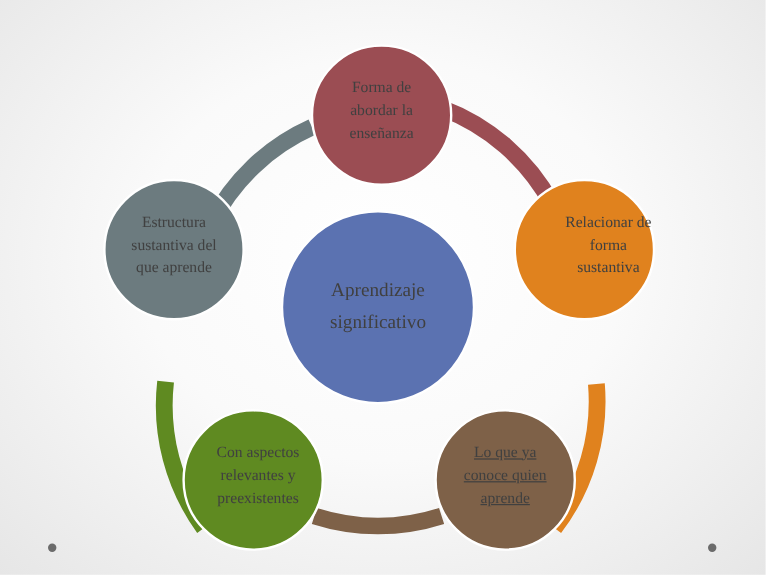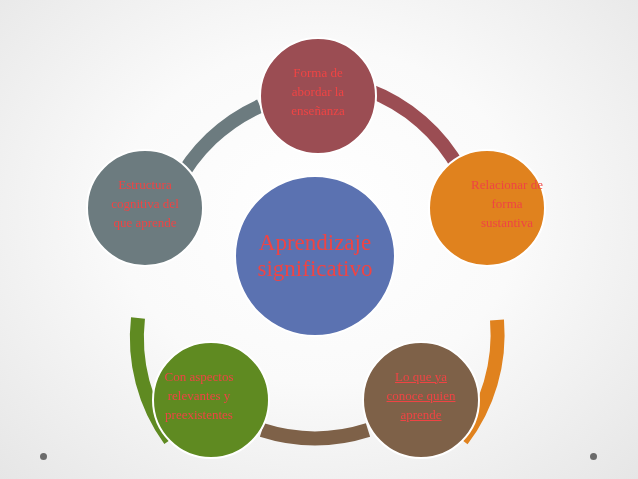--- a/index.html
+++ b/index.html
@@ -6,26 +6,26 @@
   body {
     width: 638px; height: 479px; overflow: hidden;
     background: radial-gradient(ellipse at 50% 45%, #ffffff 0%, #fafafa 45%, #e6e6e6 100%);
     position: relative;
     font-family: "DejaVu Serif", "Liberation Serif", serif;
   }
   svg.diagram { position: absolute; left: 0; top: 0; }
   .node-label {
     position: absolute;
     display: flex; align-items: center; justify-content: center;
-    text-align: center; color: #ef4444;
+    text-align: center; color: #404040;
     font-family: "Liberation Serif", "DejaVu Serif", serif;
     font-size: 13px; line-height: 19px;
     white-space: pre-line;
   }
-  .center-label { font-size: 23px; line-height: 26px; }
+  .center-label { font-size: 16px; line-height: 26px; }
   .dot { position: absolute; width: 7px; height: 7px; border-radius: 50%; background: #6b6b6b; }
 </style>
 </head>
 <body>
 
 <svg class="diagram" width="638" height="479" viewBox="0 0 638 479">
 
   <path d="M 368 90 A 174 174 0 0 1 460 170" fill="none" stroke="#9b4d53" stroke-width="14"></path>
   <path d="M 497 320 A 174 174 0 0 1 462 440" fill="none" stroke="#e0821e" stroke-width="14"></path>
   <path d="M 368 430 A 174 174 0 0 1 262 430" fill="none" stroke="#7e6148" stroke-width="14"></path>
@@ -46,21 +46,21 @@
 
 <div class="node-label" style="left:263px; top:46px; width:110px; height:90px;">Forma de
 abordar la
 enseñanza</div>
 <div class="node-label" style="left:452px; top:158px; width:110px; height:90px;">Relacionar de
 forma
 sustantiva</div>
 <div class="node-label" style="left:366px; top:350px; width:110px; height:90px;text-decoration:underline;">Lo que ya
 conoce quien
 aprende</div>
-<div class="node-label" style="left:144px; top:350px; width:110px; height:90px;">Con aspectos
+<div class="node-label" style="left:160px; top:350px; width:110px; height:90px;">Con aspectos
 relevantes y
 preexistentes</div>
 <div class="node-label" style="left:90px; top:158px; width:110px; height:90px;">Estructura
-cognitiva del
+sustantiva del
 que aprende</div>
 
 <div class="dot" style="left:40px; top:453px;"></div>
 <div class="dot" style="left:590px; top:453px;"></div>
 
 </body></html>

